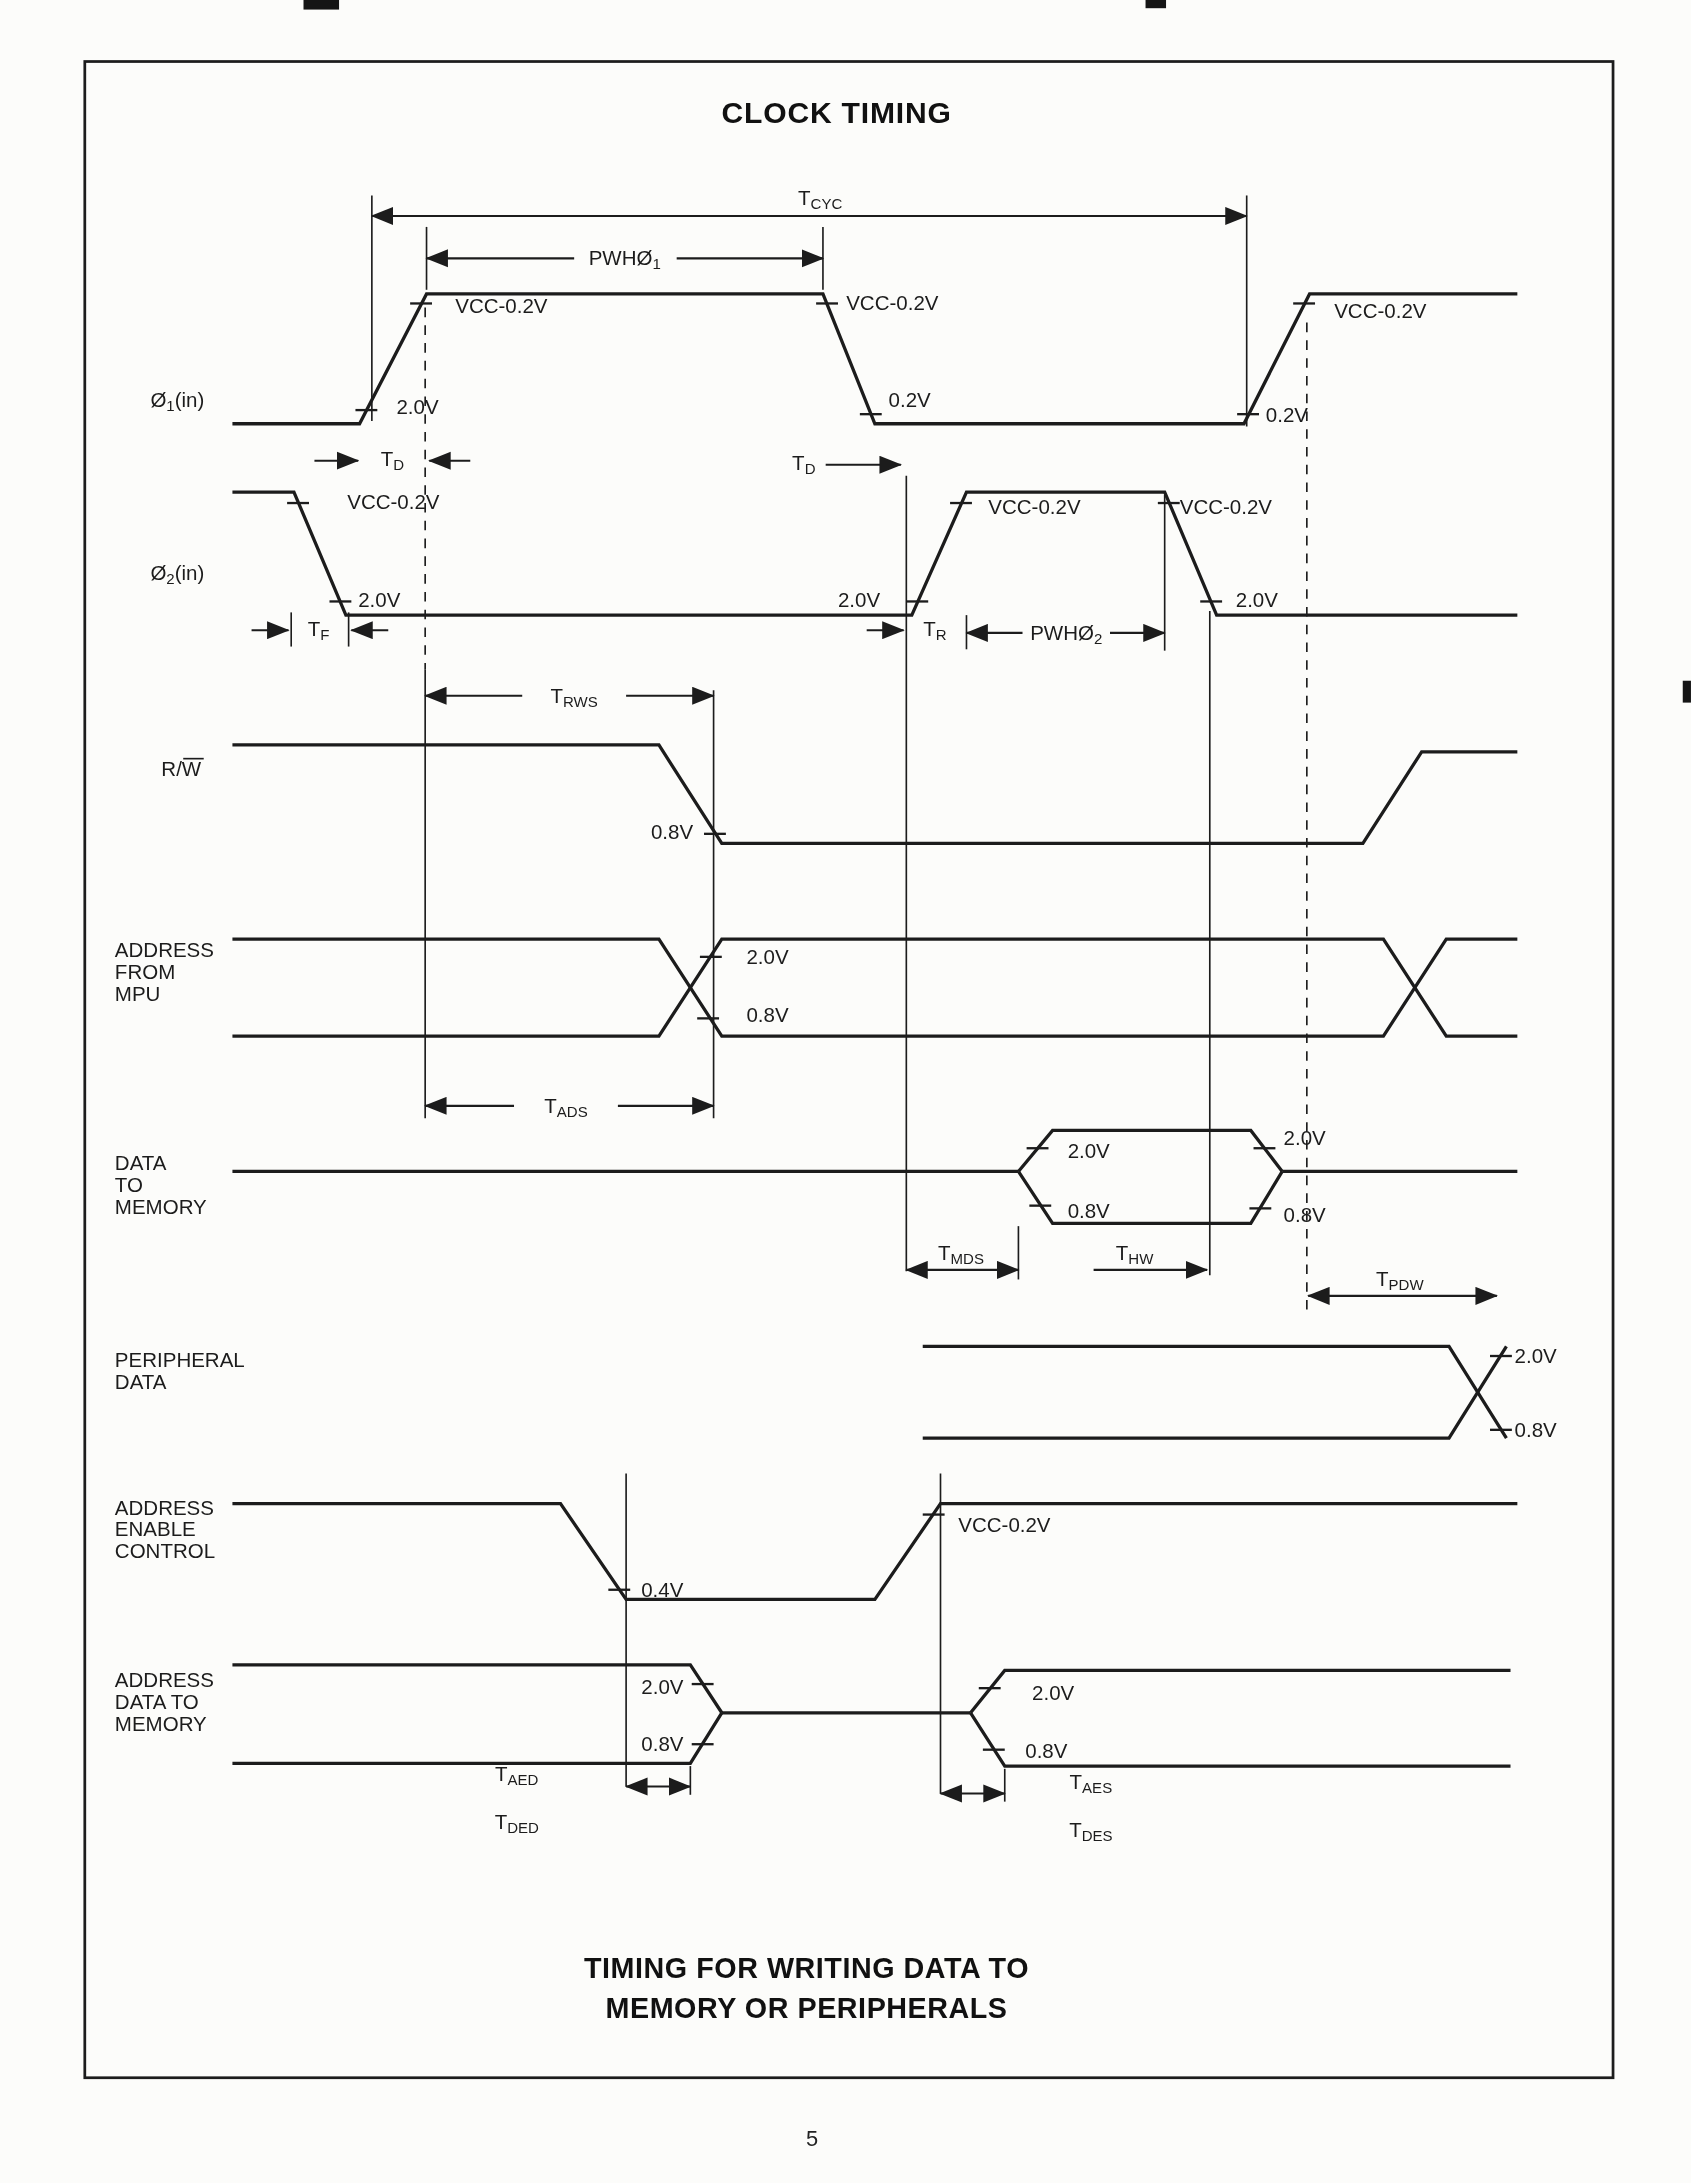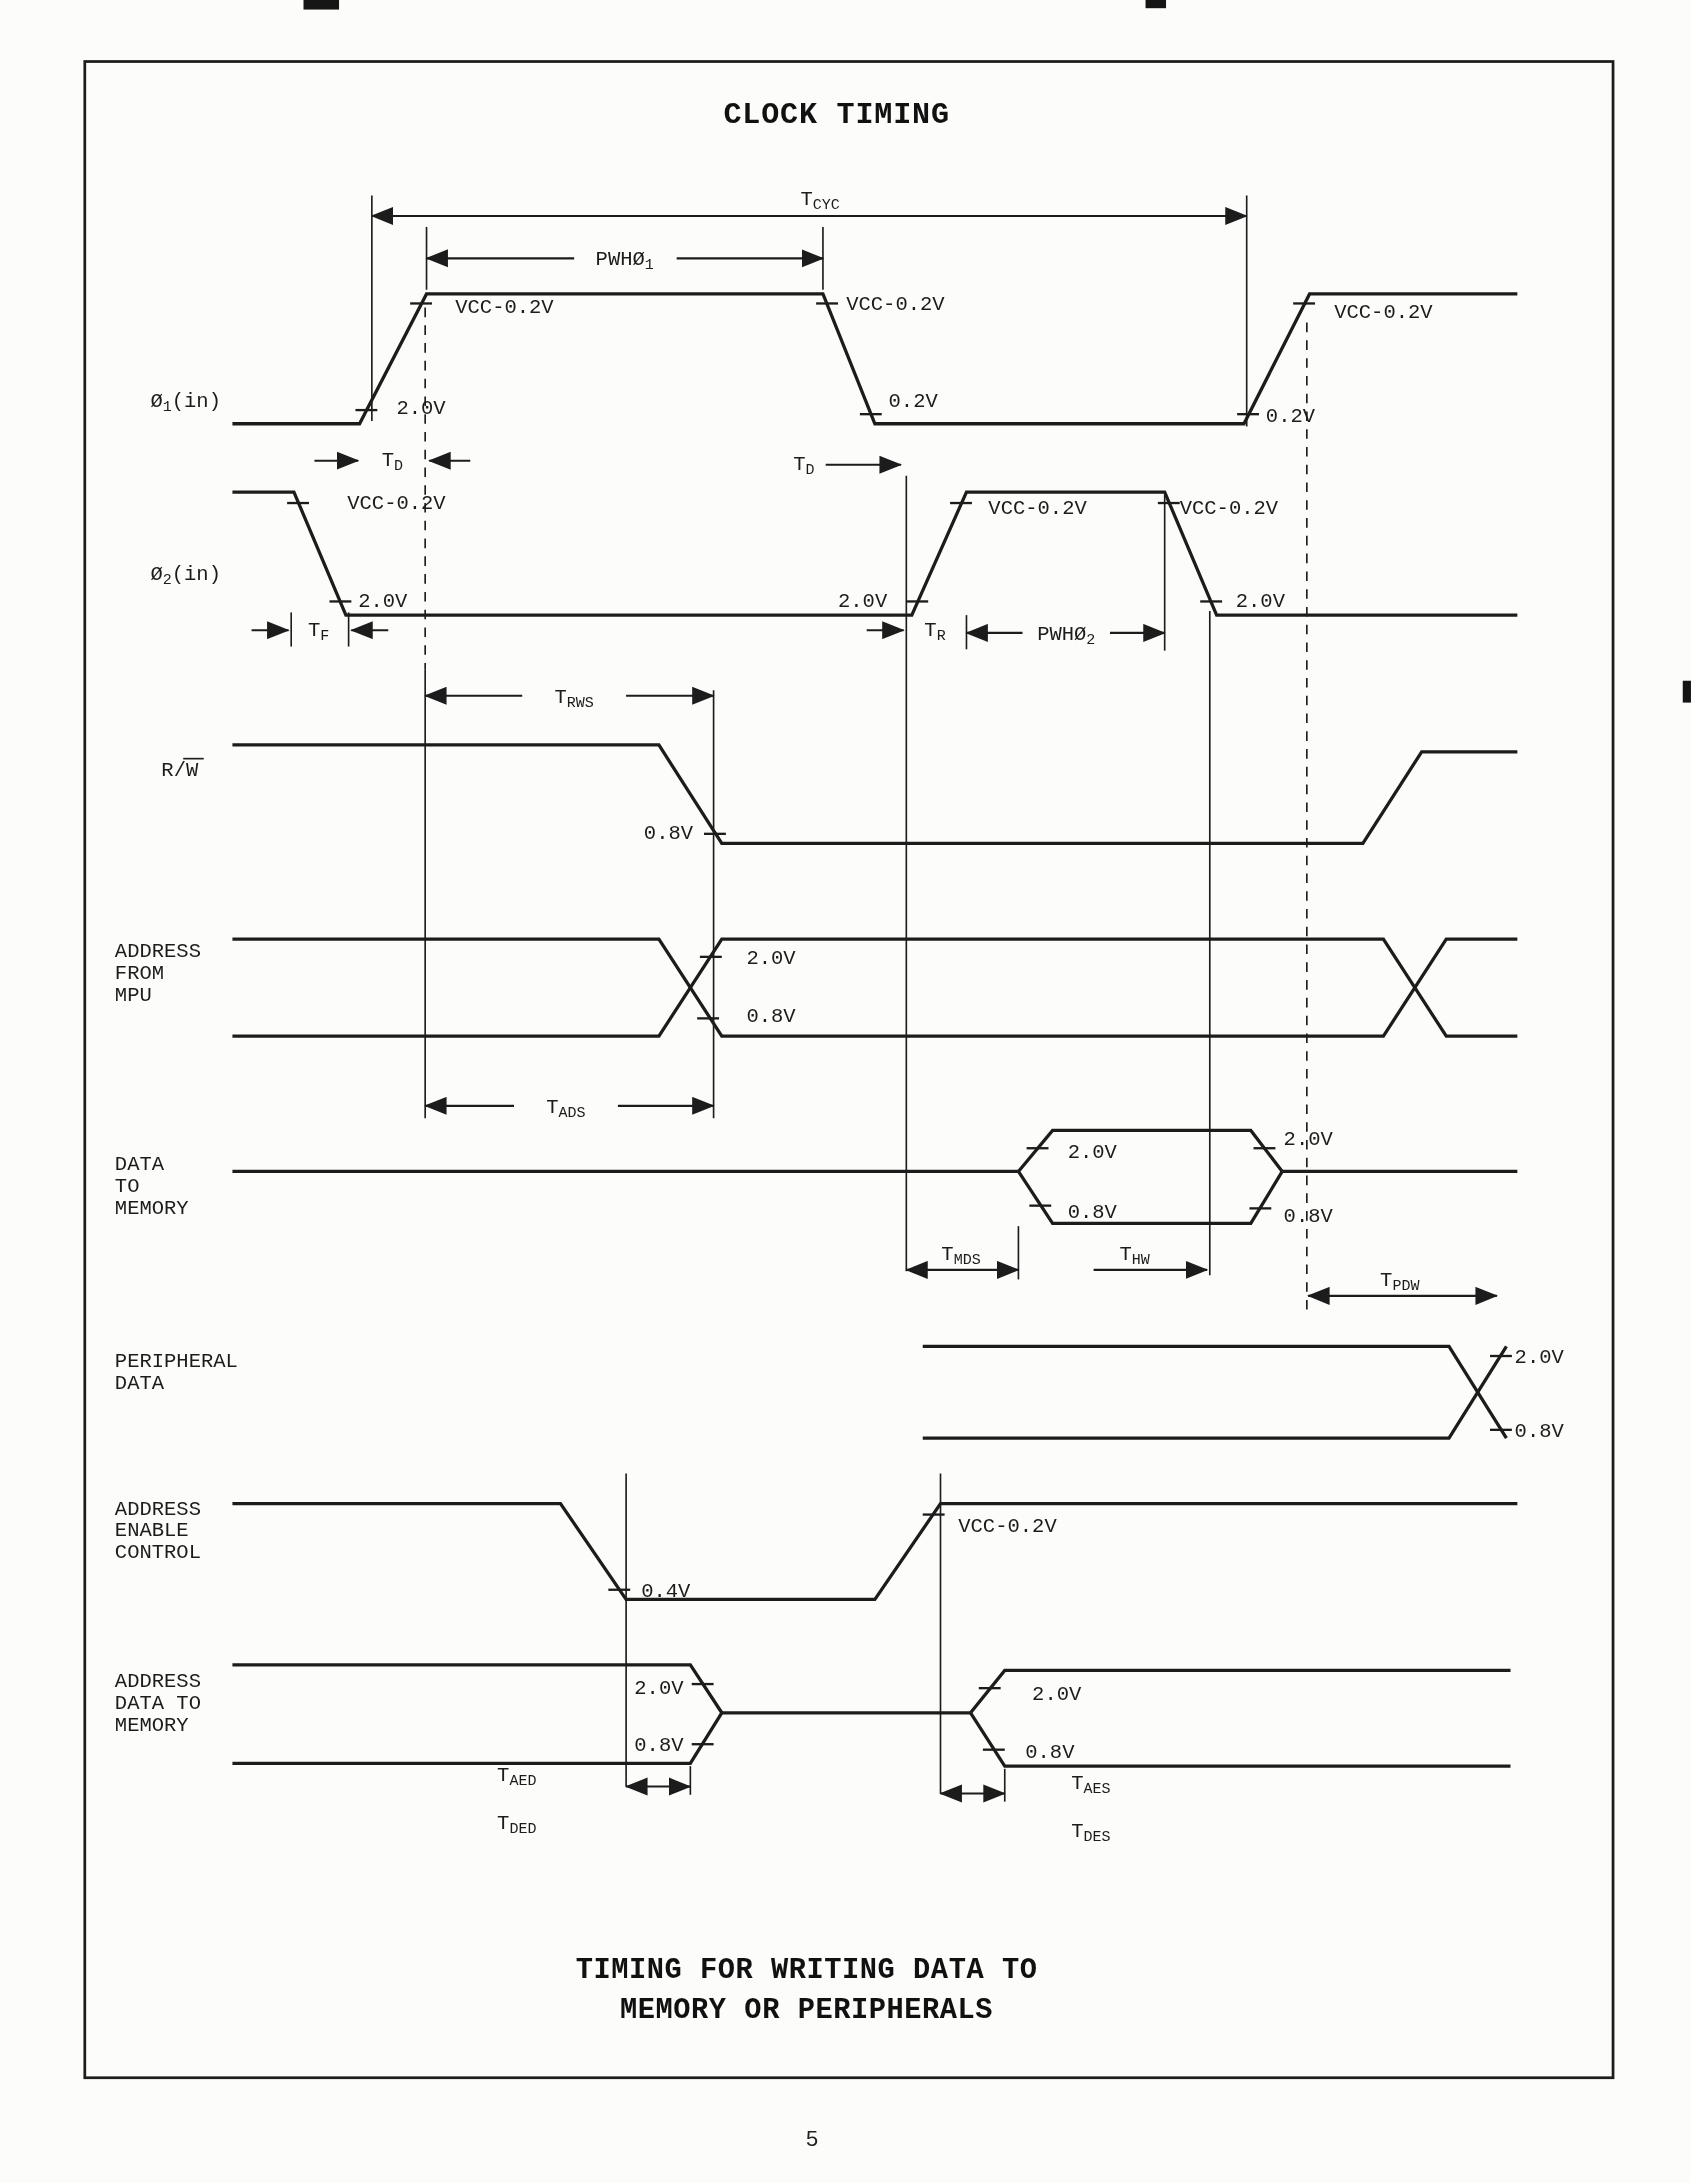--- a/index.html
+++ b/index.html
@@ -1,16 +1,16 @@
 <!DOCTYPE html>
 <html style="font-size:10.6px"><head>
 <meta charset="utf-8">
 <style>
   html,body{margin:0;padding:0;background:#ffffff;}
-  .sheet{width:1691px;height:2183px;background:#fcfcfa;font-family:Liberation Mono, monospace;position:relative;}
+  .sheet{width:1691px;height:2183px;background:#fcfcfa;font-family:Liberation Sans, sans-serif;position:relative;}
   svg{display:block;}
   .wave{fill:none;stroke:#1c1c1c;stroke-width:2.4;stroke-linejoin:miter;}
   .meas{fill:none;stroke:#1c1c1c;stroke-width:1.5;}
   .tick{stroke:#1c1c1c;stroke-width:1.7;}
   .thin{stroke:#1c1c1c;stroke-width:1.2;}
   .vline{stroke:#1c1c1c;stroke-width:1.2;fill:none;}
   .dash{stroke-dasharray:7 6;}
   .lbl{font-size:15px;fill:#1c1c1c;}
   .sig{font-size:15px;fill:#1c1c1c;}
   .sub{font-size:11px;}

